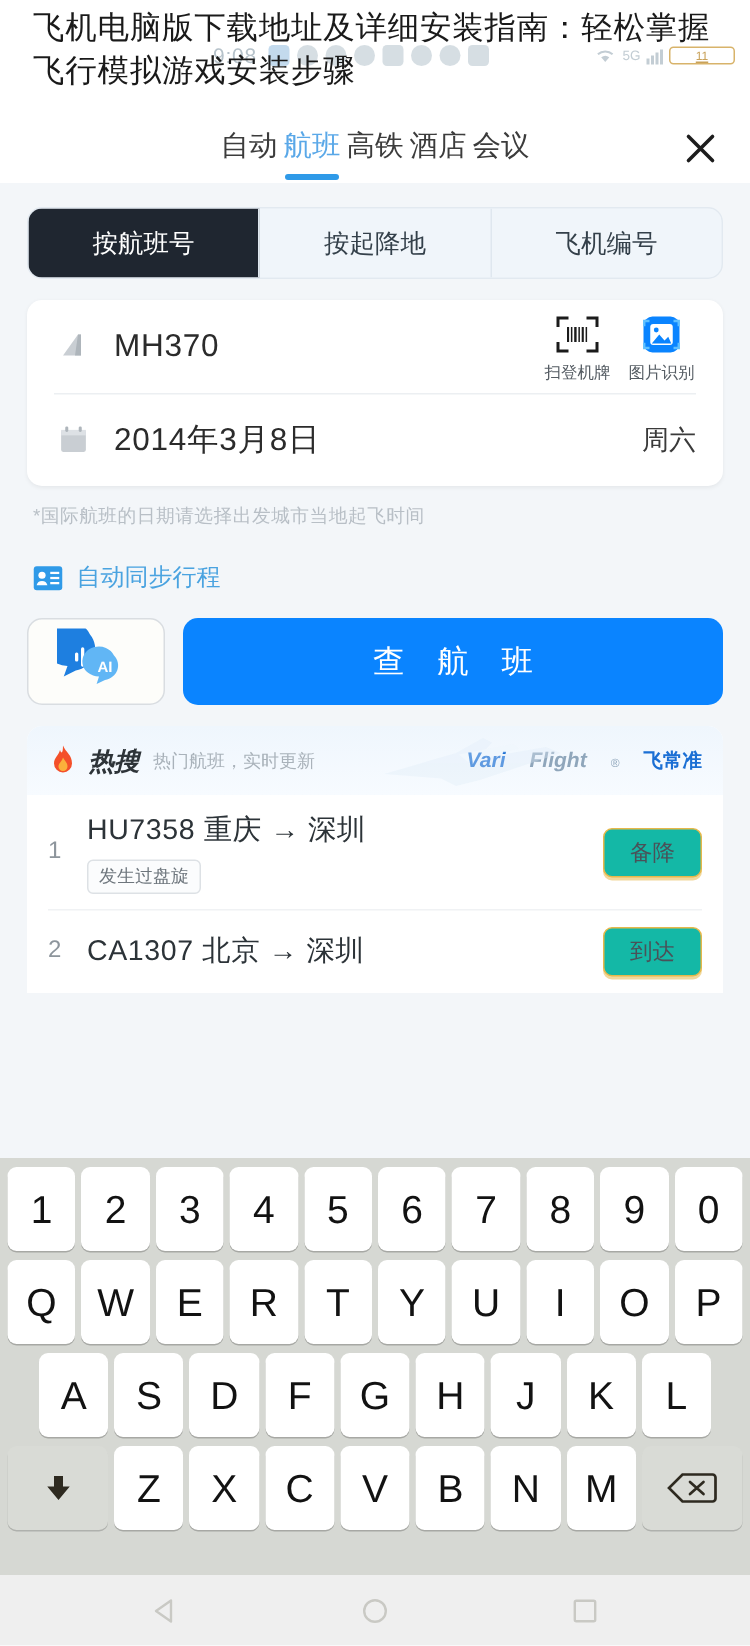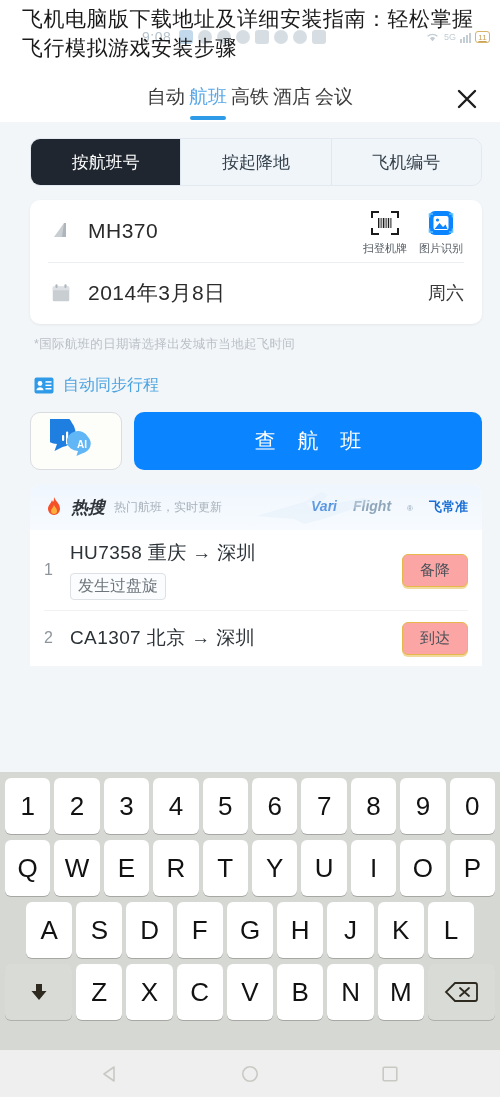--- a/index.html
+++ b/index.html
@@ -43,21 +43,21 @@
   }
   .sb-ic.r { border-radius: 50%; }
   .sb-ic.blue { background: #b9d4ea; }
   .sb-right { margin-left: auto; display: flex; align-items: center; gap: 4px; }
   .sb-5g { font-size: 9px; color: #c3cdd4; }
   .sb-bars { display: flex; align-items: flex-end; gap: 1px; height: 12px; }
   .sb-bars i { display: block; width: 2px; background: #c3cdd4; }
   .sb-bars i:nth-child(1){height:4px} .sb-bars i:nth-child(2){height:6px}
   .sb-bars i:nth-child(3){height:8px} .sb-bars i:nth-child(4){height:10px}
   .sb-batt {
-    width: 15px; height: 12px; border: 1.5px solid #d8b36a; border-radius: 3px;
+    width: 44px; height: 12px; border: 1.5px solid #d8b36a; border-radius: 3px;
     font-size: 8px; color: #c9a25a; display: flex; align-items: center;
     justify-content: center;
     text-decoration: underline;
   }
 
   
   .tabbar {
     position: absolute; top: 76px; left: 0; width: 500px; height: 46px;
     display: flex; align-items: center; justify-content: center;
     background: #ffffff; z-index: 12;
@@ -73,21 +73,21 @@
   }
   .tab-close {
     position: absolute; right: 20px; top: 50%; transform: translateY(-50%);
     width: 26px; height: 26px;
   }
   .tab-close svg { width: 26px; height: 26px; display: block; }
 
   
   .body {
     position: absolute; top: 122px; left: 0; width: 500px; height: 650px;
-    background: #f3f6f9; overflow: hidden; padding-left: 12px;
+    background: #f3f6f9; overflow: hidden;
   }
 
   .card {
     margin: 14px 18px 0 18px;
     background: #ffffff;
     border-radius: 10px;
     box-shadow: 0 1px 3px rgba(0,0,0,.06);
   }
 
   
@@ -180,26 +180,26 @@
   .frow + .frow::before {
     content: ""; position: absolute; top: 0; left: 14px; right: 14px;
     height: 1px; background: #f0f2f4;
   }
   .fnum { width: 26px; font-size: 16px; color: #8d959c; flex: none; }
   .fmain { flex: 1; }
   .froute { font-size: 19px; color: #2c3338; letter-spacing: .4px; }
   .ftag {
     display: inline-block; margin-top: 7px; padding: 2px 7px;
     border: 1px solid #dde1e5; border-radius: 4px;
-    font-size: 16px; color: #6e767d; background: #fbfcfd;
+    font-size: 12px; color: #6e767d; background: #fbfcfd;
   }
   .fbadge {
     min-width: 66px; text-align: center; padding: 6px 10px;
     border: 1.5px solid #e6b84a; border-radius: 6px;
-    font-size: 15px; color: #4a5158; background: #fca5a5;
+    font-size: 15px; color: #4a5158; background: #14b8a6;
     box-shadow: 0 2px 0 rgba(230,184,74,.55);
   }
 
   
   .keyboard {
     position: absolute; left: 0; bottom: 47px; width: 500px; height: 278px;
     background: #d6d8d3;
     padding: 6px 2px 8px 2px;
     z-index: 20;
   }

